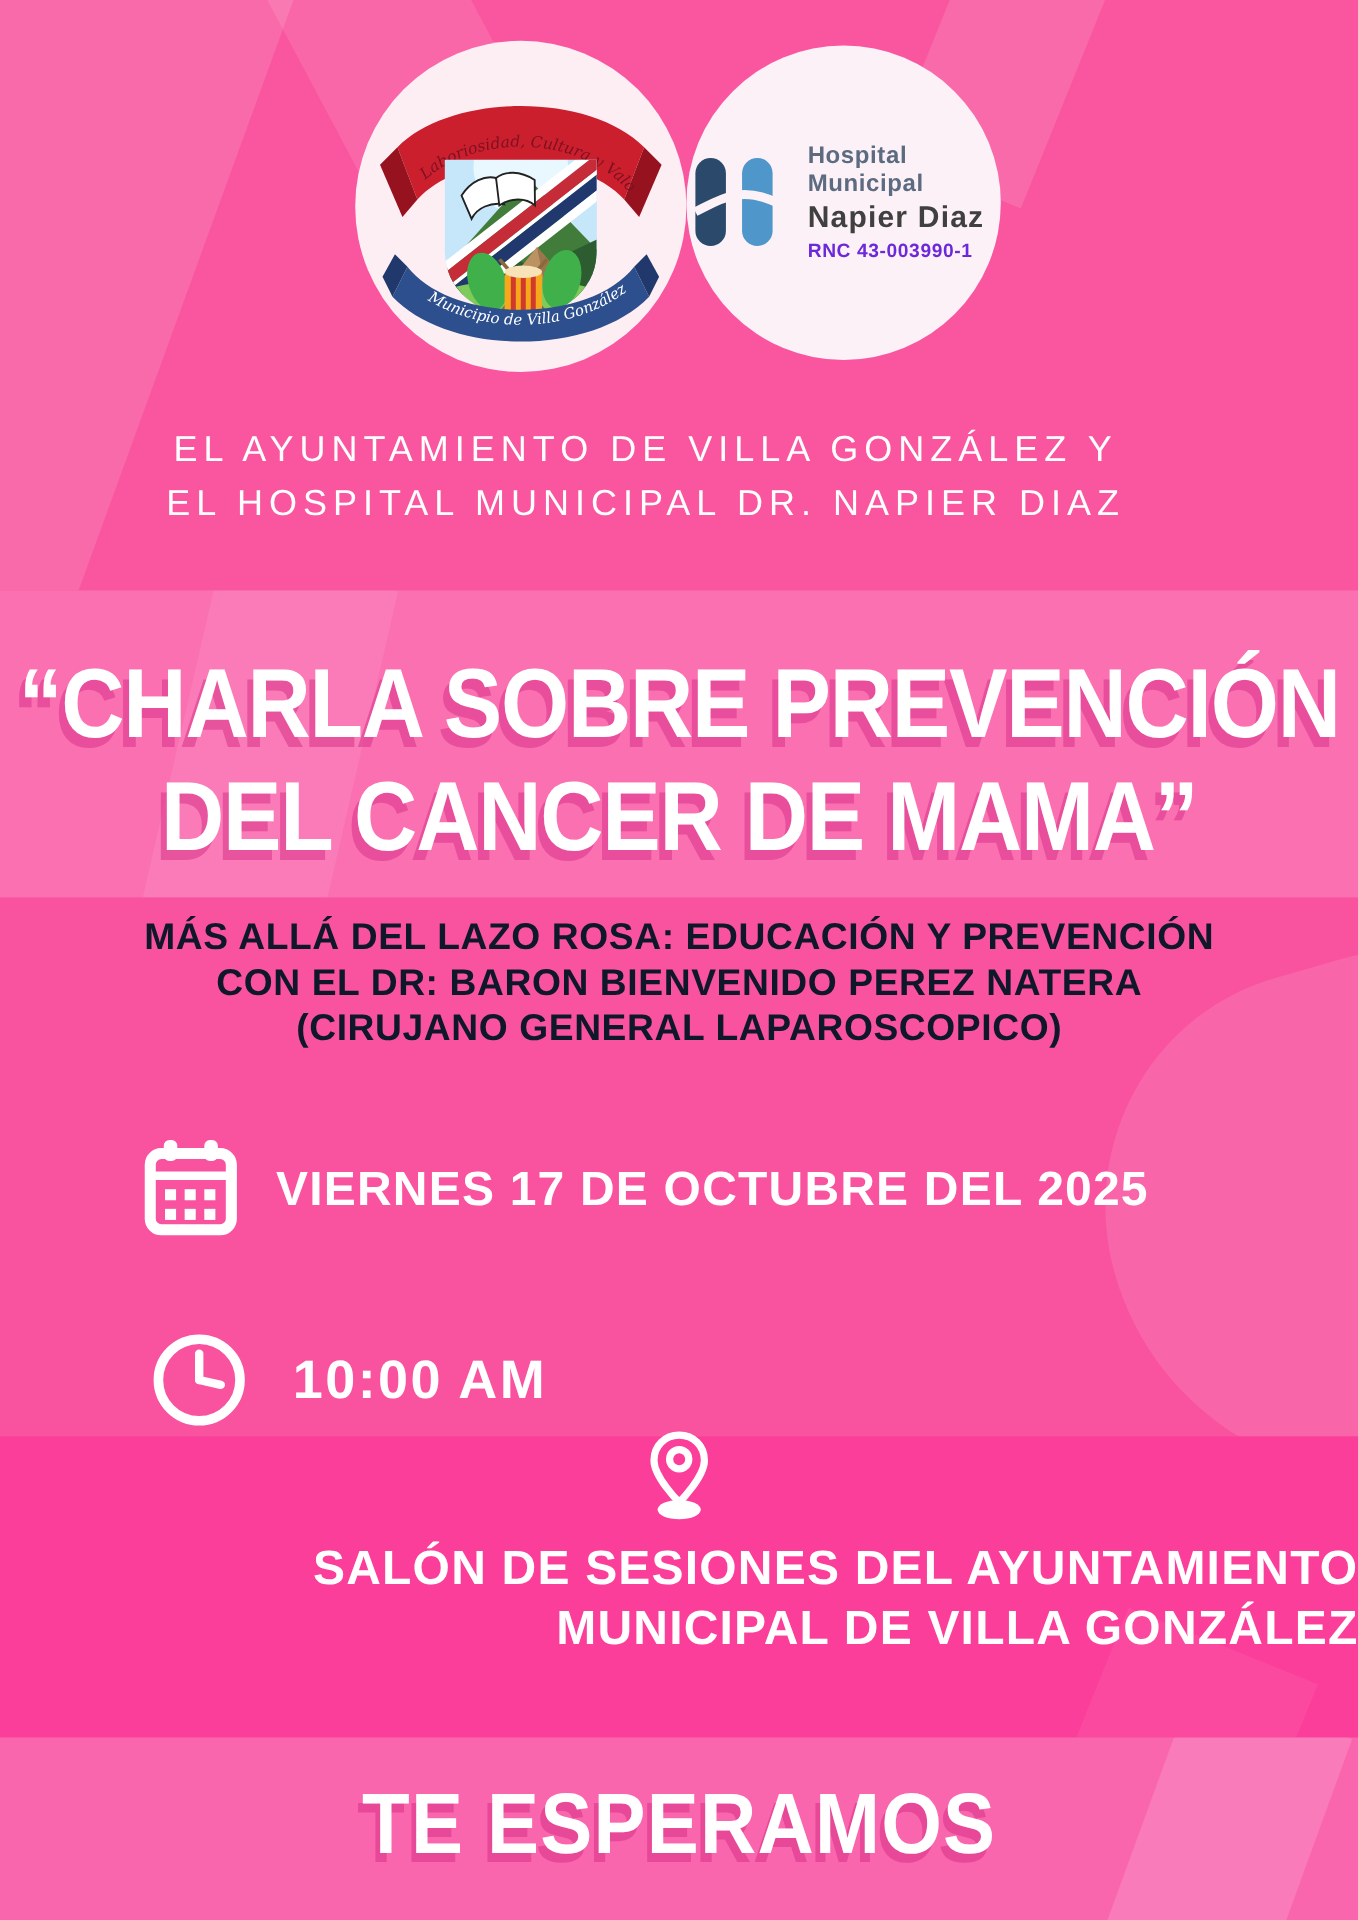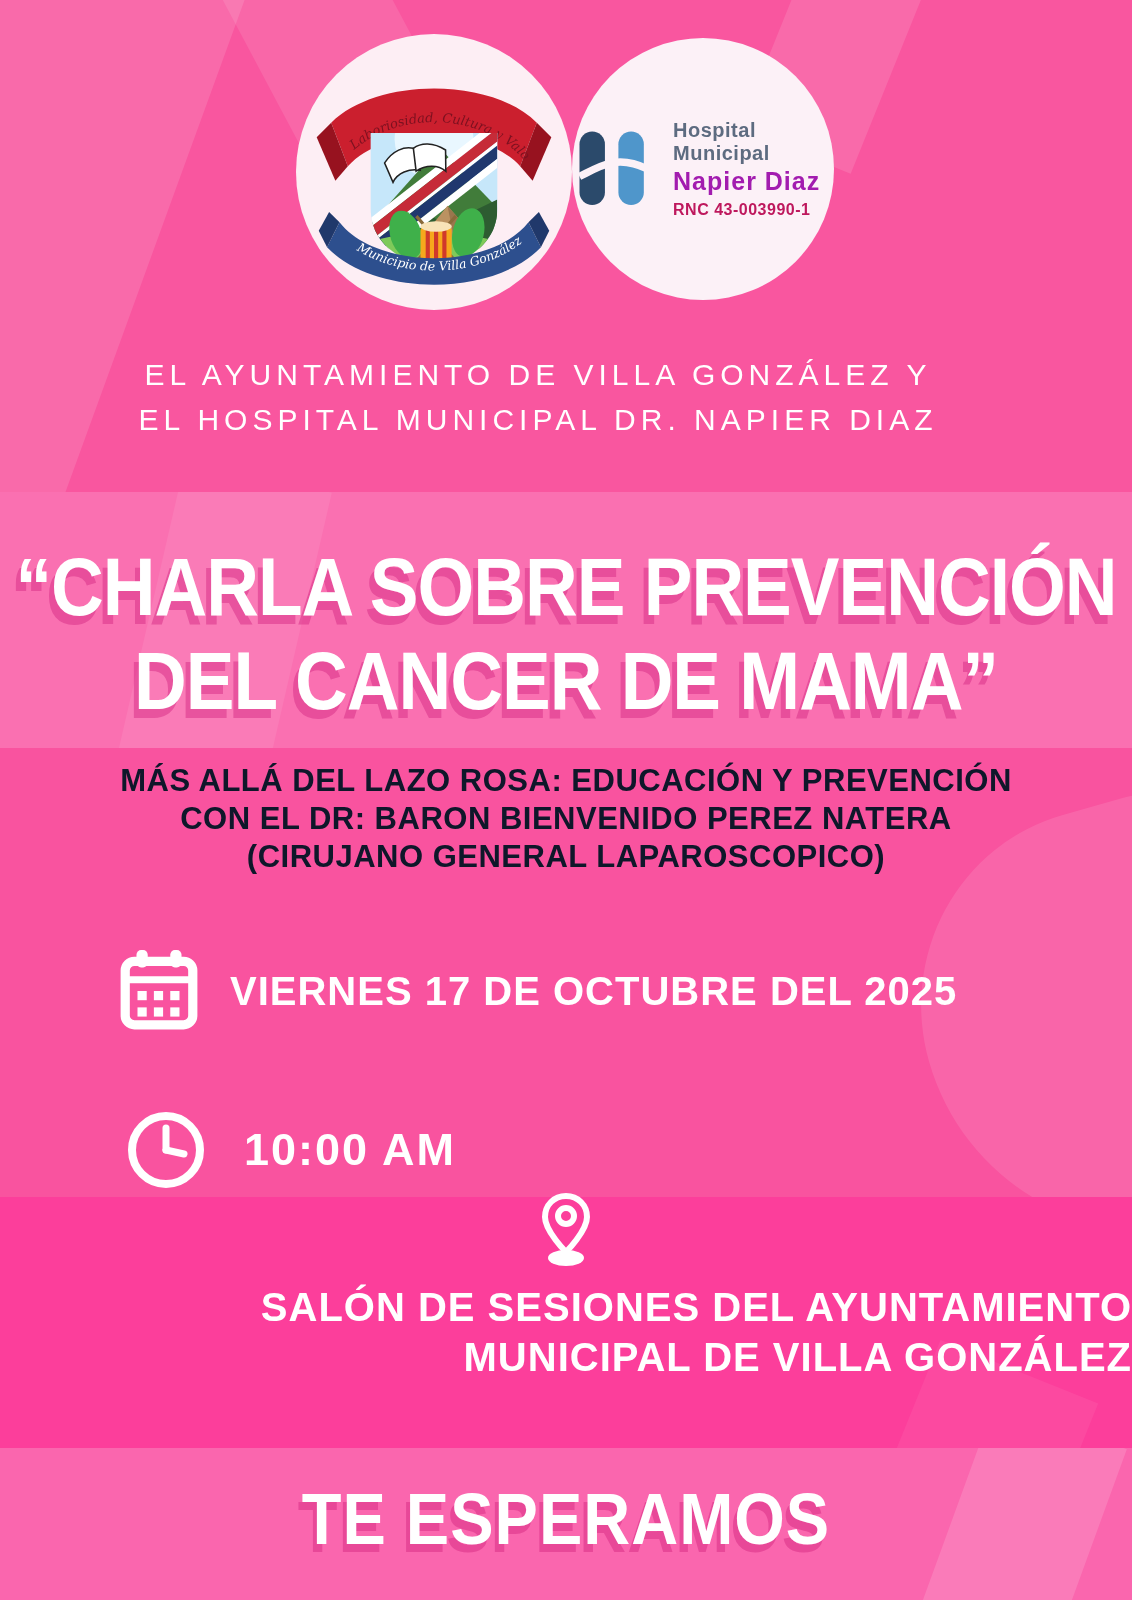--- a/index.html
+++ b/index.html
@@ -33,22 +33,22 @@
   .deco-footband  { left: 950px; top: -30px; width: 140px; height: 240px; transform: rotate(20deg); background: rgba(255,255,255,0.14); }
 
   
   .logo-circle { position: absolute; border-radius: 50%; display: flex; align-items: center; justify-content: center; }
   .logo-municipality { left: 296px; top: 34px; width: 276px; height: 276px; background: #fdeef4; }
   .logo-hospital { left: 572px; top: 38px; width: 262px; height: 262px; background: #fcf1f7; }
 
   .hospital-inner { display: flex; align-items: center; gap: 24px; padding-left: 6px; }
   .hospital-text { display: flex; flex-direction: column; line-height: 1.15; }
   .hospital-name1 { font-size: 20px; font-weight: bold; color: #5d6b80; letter-spacing: 0.5px; }
-  .hospital-name2 { font-size: 25px; font-weight: bold; color: #a21caf; letter-spacing: 1px; margin-top: 2px; }
-  .hospital-rnc   { font-size: 16px; font-weight: bold; color: #be185d; margin-top: 5px; letter-spacing: 0.5px; }
+  .hospital-name2 { font-size: 25px; font-weight: bold; color: #404040; letter-spacing: 1px; margin-top: 2px; }
+  .hospital-rnc   { font-size: 16px; font-weight: bold; color: #6d28d9; margin-top: 5px; letter-spacing: 0.5px; }
 
   .intro {
     position: absolute; top: 352px; left: 0; width: 1076px;
     text-align: center; color: #fff;
     font-size: 30px; line-height: 45px; letter-spacing: 5px; font-weight: normal;
   }
 
   .title {
     position: absolute; top: 540px; left: 0; width: 1132px;
     text-align: center; color: #fff; font-weight: bold;

